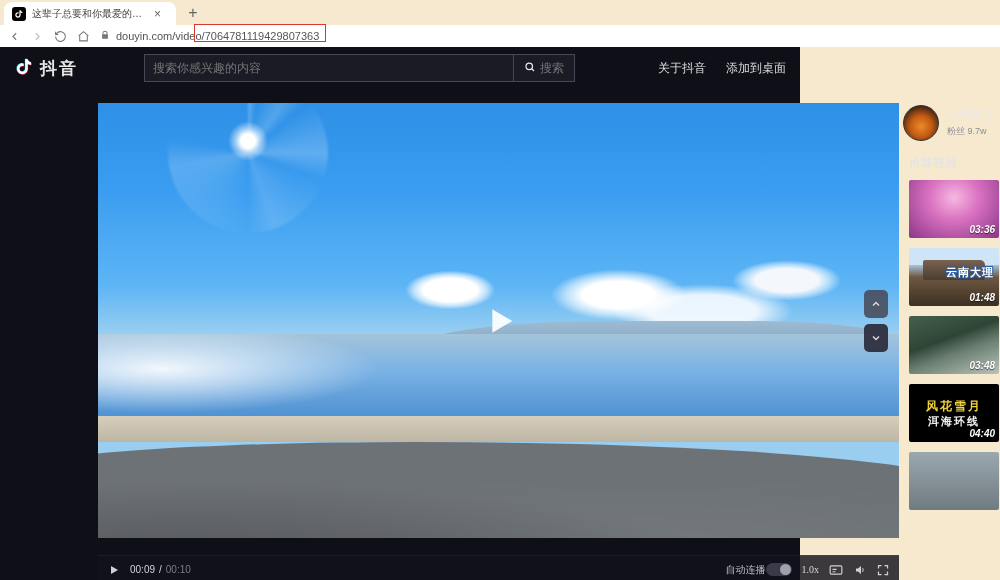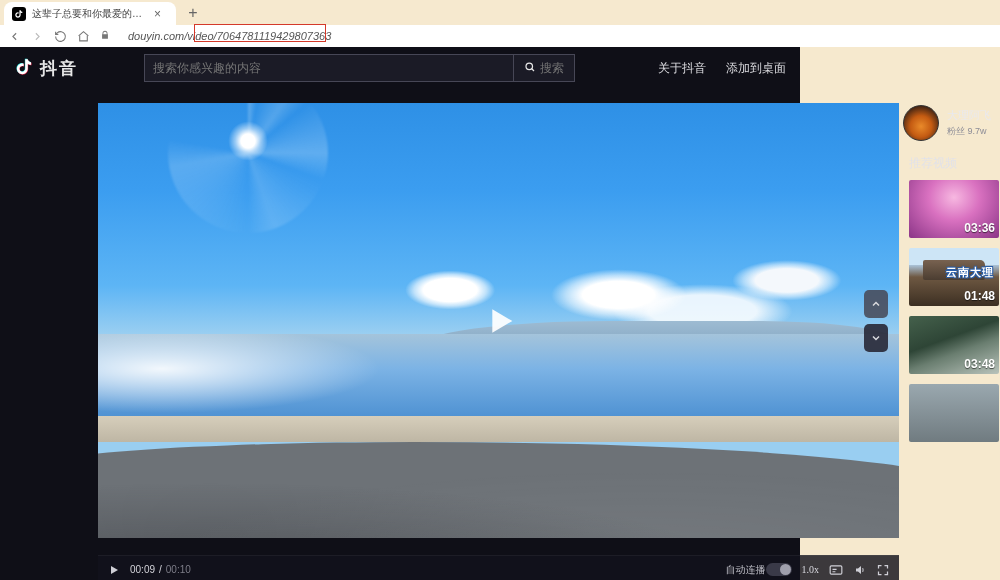--- a/index.html
+++ b/index.html
@@ -9,21 +9,21 @@
   .chrome { width: 1000px; height: 47px; background: #f6e9cf; position: relative; }
   .tabbar { height: 25px; display: flex; align-items: center; padding-left: 4px; }
   .tab { height: 24px; background: #ffffff; border-top-left-radius: 8px; border-top-right-radius: 8px; display: flex; align-items: center; padding: 0 8px; min-width: 172px; gap: 6px; margin-top: 2px; }
   .favicon { width: 14px; height: 14px; background: #000; border-radius: 3px; display: flex; align-items: center; justify-content: center; }
   .favicon svg { width: 10px; height: 10px; fill: #fff; }
   .tabtitle { font-size: 10px; color: #444; white-space: nowrap; overflow: hidden; text-overflow: ellipsis; max-width: 110px; }
   .tab-close { font-size: 12px; color: #666; margin-left: 6px; }
   .newtab { width: 22px; height: 22px; border-radius: 50%; display: flex; align-items: center; justify-content: center; margin-left: 6px; color: #666; font-size: 16px; }
   .addr-row { height: 22px; background: #fff; display: flex; align-items: center; padding: 0 8px; gap: 10px; }
   .nav-btn { color: #777; font-size: 13px; display: inline-flex; }
-  .url-box { flex: 1; display: flex; align-items: flex-start; gap: 18px; font-size: 11px; color: #555; position: relative; font-style: italic; }
+  .url-box { flex: 1; display: flex; align-items: flex-start; gap: 6px; font-size: 11px; color: #555; position: relative; }
   .lock { width: 10px; height: 10px; }
   .lock svg { width: 10px; height: 10px; fill: #777; }
   .url-highlight { position: absolute; border: 1px solid #d4392a; left: 94px; top: -6px; width: 132px; height: 18px; pointer-events: none; }
 
   
   .app { width: 800px; height: 533px; background: #0f0f17; position: relative; color: #e7e7e7; }
   .topbar { height: 42px; display: flex; align-items: center; padding: 0 14px; gap: 16px; }
   .logo { display: flex; align-items: center; gap: 6px; }
   .logo-mark { width: 20px; height: 22px; }
   .logo-mark svg { width: 20px; height: 22px; }
@@ -85,21 +85,21 @@
   
   .right { width: 101px; margin-left: 0; padding-top: 14px; }
   .author { display:flex; align-items:center; gap:8px; padding-left:4px; height:40px; }
   .avatar { width:36px;height:36px;border-radius:50%;background:radial-gradient(circle at 50% 60%, #e98a2a 0%, #c45b12 40%, #351f14 80%);border:1px solid #333; }
   .author-meta{display:flex;flex-direction:column;gap:2px;}
   .author-name{font-size:11px;color:#e9e9ee;white-space:nowrap;}
   .author-fans{font-size:9px;color:#8d8d97;}
   .section-title{font-size:12px;color:#e2e2e8;padding:12px 0 8px 10px;font-weight:500;}
   .thumbs{display:flex;flex-direction:column;gap:10px;padding-left:10px;overflow:hidden;}
   .thumb{width:90px;height:58px;position:relative;border-radius:2px;overflow:hidden;background:#222;color:#fff;}
-  .thumb .dur{position:absolute;right:4px;bottom:3px;font-size:12px;font-weight:600;text-shadow:0 1px 1px rgba(0,0,0,0.6);}
+  .thumb .dur{position:absolute;right:4px;bottom:3px;font-size:10px;font-weight:600;text-shadow:0 1px 1px rgba(0,0,0,0.6);font-style:italic;}
   .t1{background:radial-gradient(ellipse at 50% 30%, #f7b8e1 0%, #d971c0 40%, #8b3587 100%);}
   .t2{background:linear-gradient(#cde5f6 0%, #cde5f6 30%, #a8bfd3 30%, #6e5842 50%, #3c2f22 100%);}
   .t2::before{content:"";position:absolute;top:12px;left:14px;width:62px;height:20px;background:linear-gradient(#786250,#4b3d31);border-radius:2px 5px 2px 2px;}
   .t2 .overlay-txt{position:absolute;right:5px;top:17px;font-size:11px;font-weight:800;color:#fff;text-shadow:1px 1px 0 #2a5ea8, -1px -1px 0 #2a5ea8,1px -1px 0 #2a5ea8,-1px 1px 0 #2a5ea8;letter-spacing:1px;}
   .t3{background:linear-gradient(160deg,#45614c 0%, #2e4536 40%, #6a7e70 60%, #b9c3bb 100%);}
   .t4{background:#000;}
   .t4 .line1{position:absolute;top:14px;width:100%;text-align:center;font-size:12px;color:#f1d23a;font-weight:800;letter-spacing:2px;}
   .t4 .line2{position:absolute;top:30px;width:100%;text-align:center;font-size:11px;color:#eee;font-weight:700;letter-spacing:2px;}
   .t5{background:linear-gradient(#9aa8af, #707b80);} 
 </style>
@@ -270,17 +270,22 @@
         <div class="thumb t1">
           <span class="dur">03:36</span>
         </div>
         <div class="thumb t2">
           <span class="overlay-txt">云南大理</span>
           <span class="dur">01:48</span>
         </div>
         <div class="thumb t3">
           <span class="dur">03:48</span>
         </div>
+        <div class="thumb t4">
+          <span class="line1">风花雪月</span>
+          <span class="line2">洱海环线</span>
+          <span class="dur">04:40</span>
+        </div>
         <div class="thumb t5"></div>
       </div>
     </div>
   </div>
 </div>
 
 </body></html>

